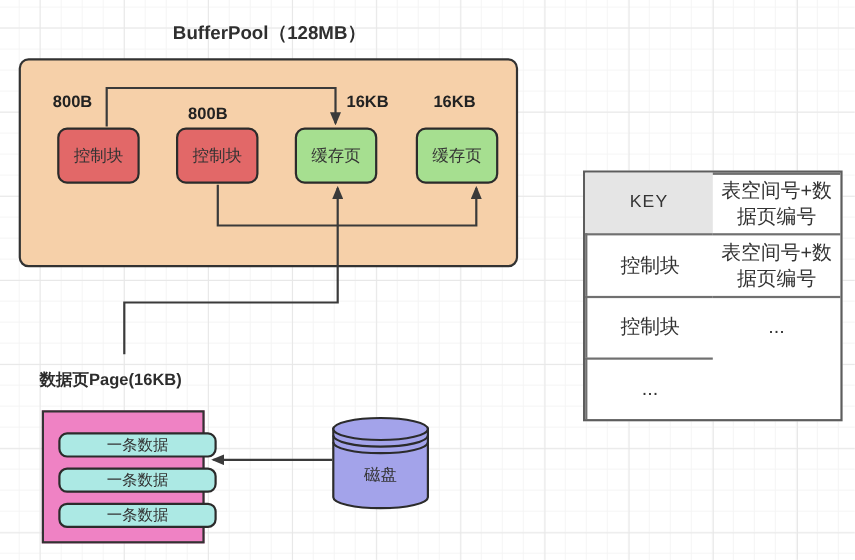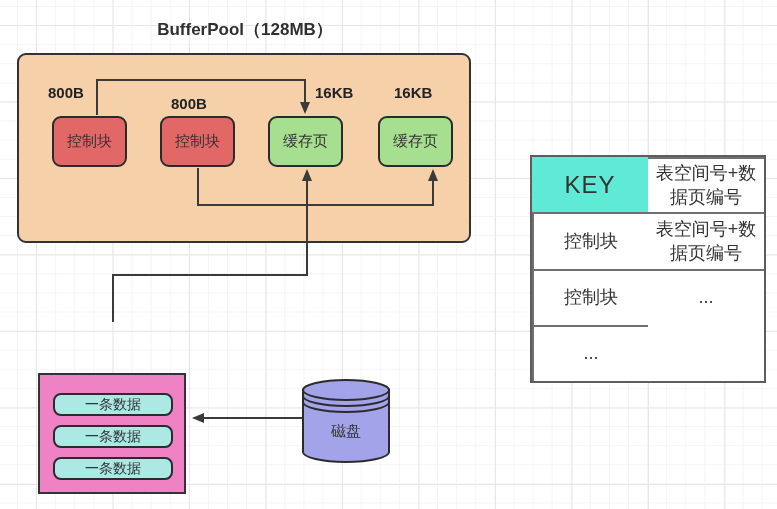--- a/index.html
+++ b/index.html
@@ -48,40 +48,40 @@
   .b1{left:52px;} .b2{left:160px;} .b3{left:268px;} .b4{left:378px;}
 
   .dp-label{
     left:36px;top:336px;font-size:15px;font-weight:bold;color:#2c2c2c;white-space:nowrap;
   }
   .datapage{
     left:38px;top:373px;width:148px;height:121px;
     background:#ef82c4;border:2px solid #333;
   }
   .data-row{
-    position:absolute;left:13px;width:120px;height:23px;box-sizing:border-box;
+    position:absolute;left:13px;width:144px;height:23px;box-sizing:border-box;
     background:#ace9e4;border:2px solid #2b2b2b;border-radius:8px;
     display:flex;align-items:center;justify-content:center;
     font-size:14px;color:#333;
   }
   .r1{top:18px;} .r2{top:50px;} .r3{top:82px;}
 
   .disk-wrap{left:300px;top:374px;width:92px;height:92px;}
 
   .kvtable{
     left:530px;top:155px;width:236px;
     display:grid;grid-template-columns:1fr 1fr;grid-template-rows:55px 57px 56px 56px;
     border:2px solid #5d5d5d;background:#fff;
   }
   .cell{
     display:flex;align-items:center;justify-content:center;text-align:center;
     font-size:18px;color:#333;line-height:1.3;
     padding:0 2px;box-sizing:border-box;word-break:break-all;
   }
-  .cell.hdr{background:#5eead4;font-size:24px;letter-spacing:1px;}
+  .cell.hdr{background:#e5e5e5;font-size:16px;letter-spacing:1px;}
   .cell.col2{border-left:2px solid #707070;}
   .cell.rowline{border-top:2px solid #707070;}
 
   .connectors{left:0;top:0;width:777px;height:509px;pointer-events:none;}
 </style>
 </head>
 <body>
 
 <div class="canvas">
 
@@ -92,20 +92,21 @@
   <div class="abs size-label s1">800B</div>
   <div class="abs size-label s2">800B</div>
   <div class="abs size-label s3">16KB</div>
   <div class="abs size-label s4">16KB</div>
 
   <div class="abs block control b1">控制块</div>
   <div class="abs block control b2">控制块</div>
   <div class="abs block cache b3">缓存页</div>
   <div class="abs block cache b4">缓存页</div>
 
+  <div class="abs dp-label">数据页Page(16KB)</div>
 
   <div class="abs datapage">
     <div class="data-row r1">一条数据</div>
     <div class="data-row r2">一条数据</div>
     <div class="data-row r3">一条数据</div>
   </div>
 
   <svg class="abs disk-wrap" viewBox="0 0 92 92">
     <path d="M3,16 L3,78 A43,10 0 0 0 89,78 L89,16 Z" fill="#a3a3ea" stroke="#2b2b2b" stroke-width="2"></path>
     <ellipse cx="46" cy="16" rx="43" ry="10" fill="#a3a3ea" stroke="#2b2b2b" stroke-width="2"></ellipse>

